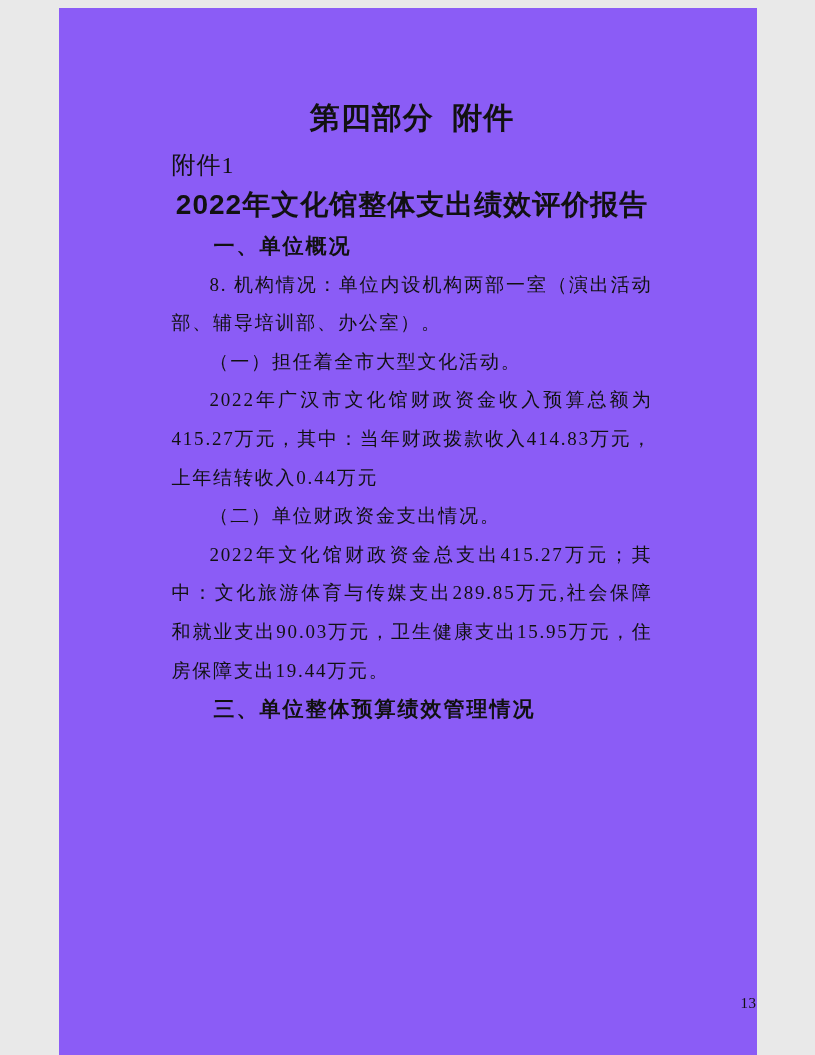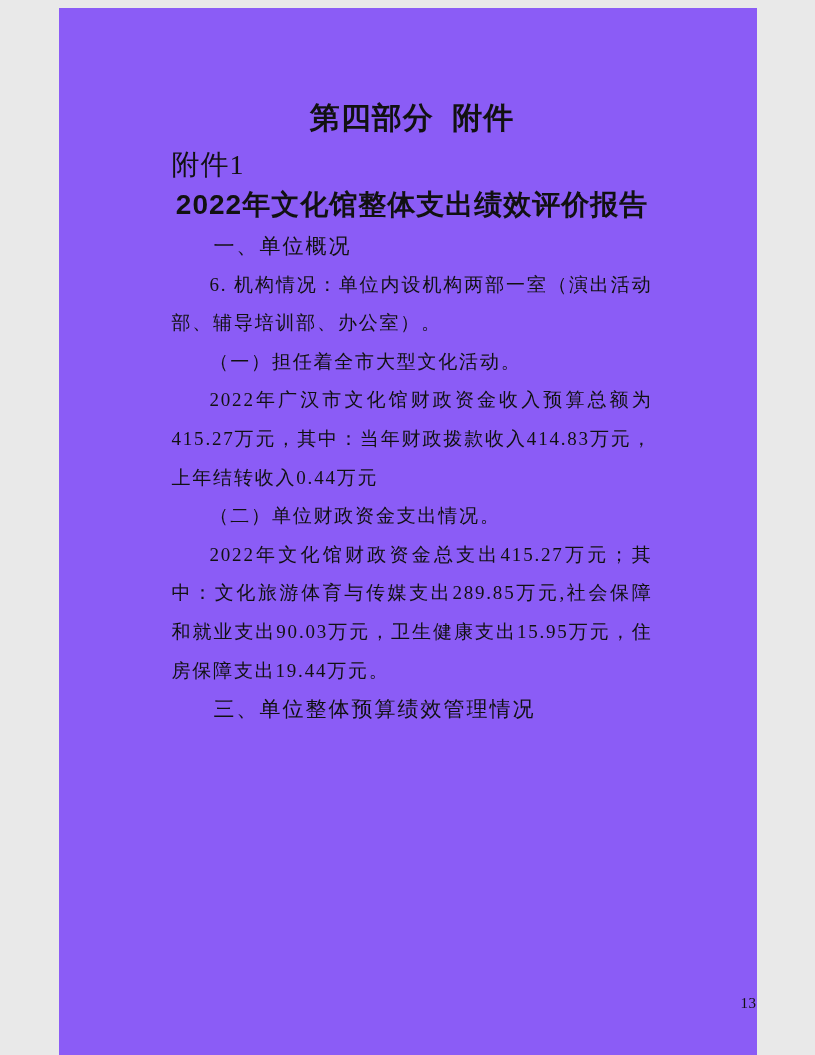--- a/index.html
+++ b/index.html
@@ -24,37 +24,37 @@
     font-family: "Liberation Sans", "DejaVu Sans", sans-serif;
     font-weight: bold;
     font-size: 30px;
     line-height: 36px;
     letter-spacing: 1px;
     text-align: center;
     white-space: pre;
   }
   .attachment-label {
     margin: 16px 0 0 0;
-    font-size: 28px;
+    font-size: 24px;
     line-height: 26px;
     letter-spacing: 1px;
   }
   .report-title {
     margin: 12px 0 0 0;
     font-family: "Liberation Sans", "DejaVu Sans", sans-serif;
     font-weight: bold;
     font-size: 28px;
     line-height: 30px;
     letter-spacing: 1px;
     text-align: center;
   }
   .h3 {
     margin: 7px 0 0 0;
     font-family: "Liberation Sans", "DejaVu Sans", sans-serif;
-    font-weight: normal;
+    font-weight: bold;
     font-size: 21px;
     line-height: 38.6px;
     letter-spacing: 2px;
     text-indent: 2em;
   }
   .h3.flow { margin: 0; }
   .body-p {
     margin: 0;
     font-size: 19px;
     line-height: 38.6px;
@@ -82,21 +82,21 @@
   <h1 class="section-title">第四部分  附件</h1>
 
   <div class="attachment-label">附件1</div>
 
   <h2 class="report-title">2022年文化馆整体支出绩效评价报告</h2>
 
   <h3 class="h3">一、单位概况</h3>
 
 
 
-  <p class="body-p">6. 机构情况：单位内设机构两部一室（演出活动部、辅导培训部、办公室）。</p>
+  <p class="body-p">8. 机构情况：单位内设机构两部一室（演出活动部、辅导培训部、办公室）。</p>
 
 
 
   <p class="body-p">（一）担任着全市大型文化活动。</p>
 
   <p class="body-p">2022年广汉市文化馆财政资金收入预算总额为415.27万元，其中：当年财政拨款收入414.83万元，上年结转收入0.44万元</p>
 
   <p class="body-p">（二）单位财政资金支出情况。</p>
 
   <p class="body-p">2022年文化馆财政资金总支出415.27万元；其中：文化旅游体育与传媒支出289.85万元,社会保障和就业支出90.03万元，卫生健康支出15.95万元，住房保障支出19.44万元。</p>

